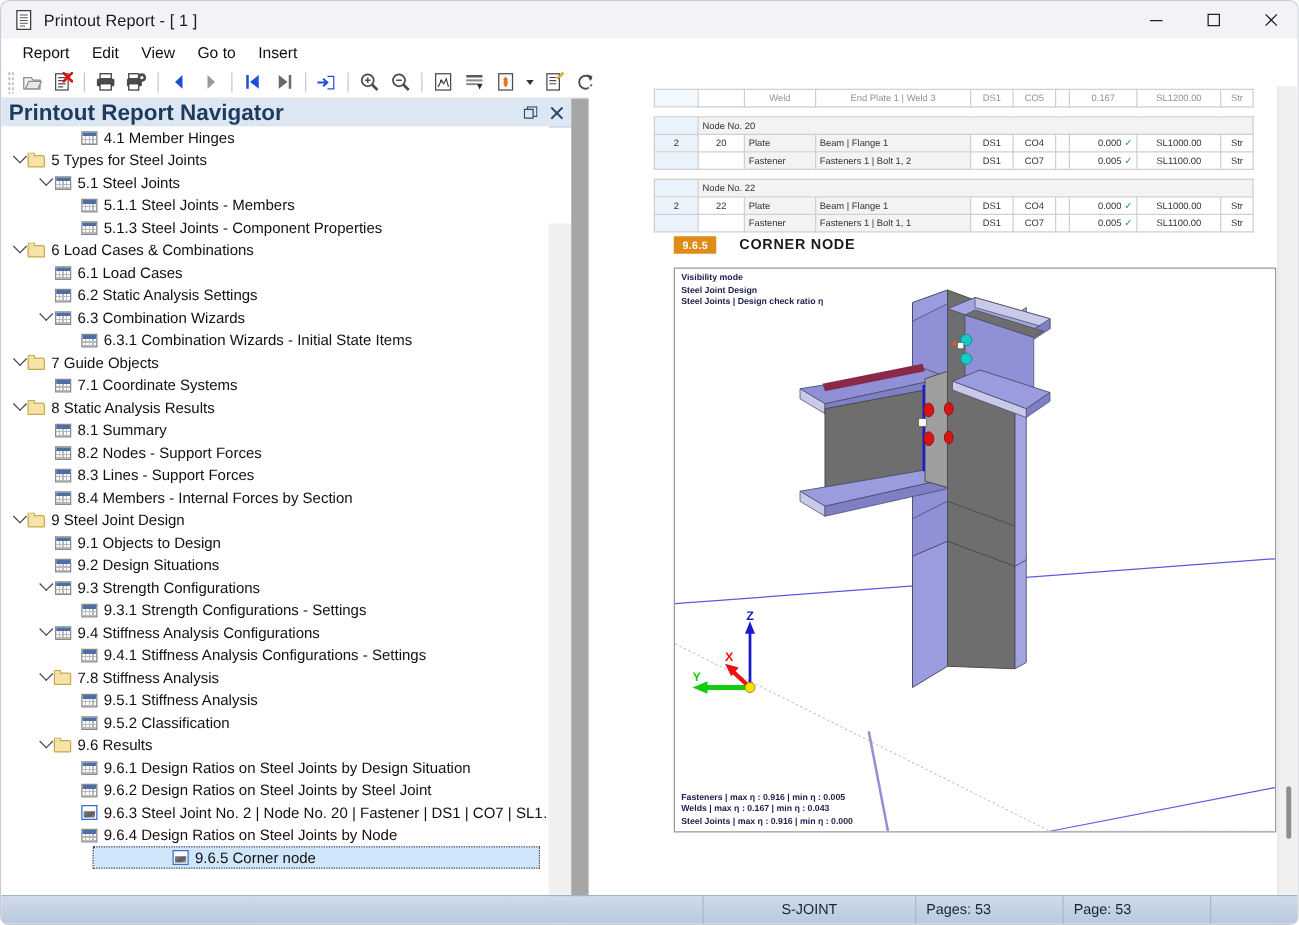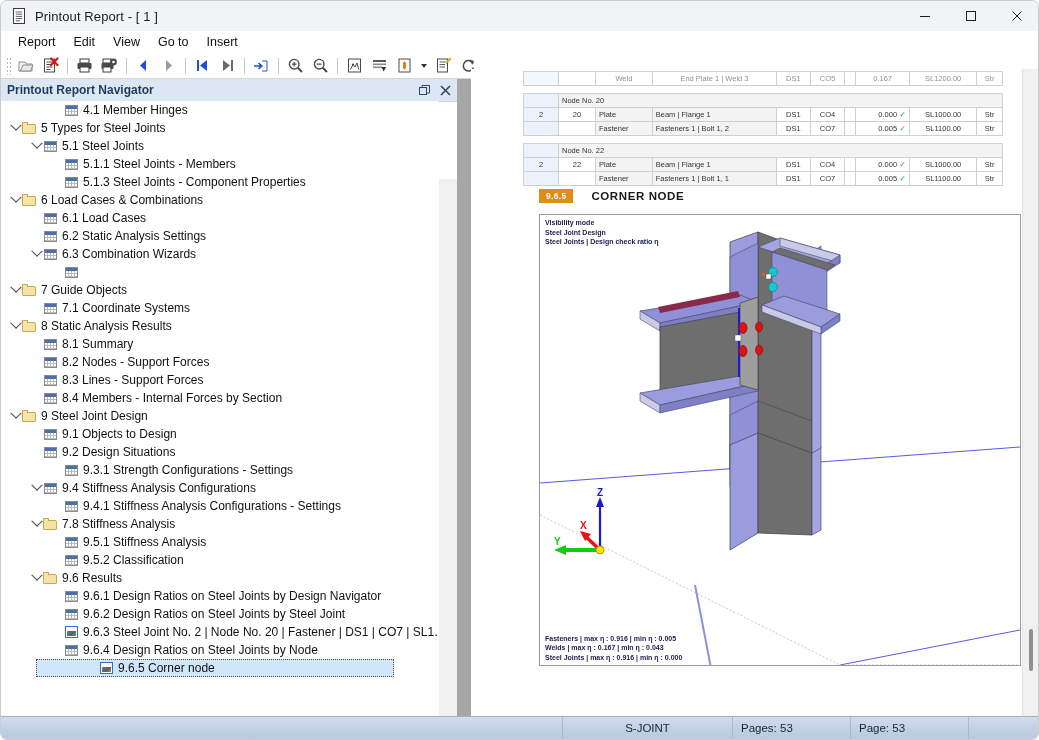--- a/index.html
+++ b/index.html
@@ -34,21 +34,21 @@
   .grip{width:5px;height:18px;margin-left:1px;margin-right:2px;
         background-image:radial-gradient(#b8b8b8 40%,transparent 41%);
         background-size:3px 4px;}
   .caret{width:0;height:0;border-left:3.5px solid transparent;border-right:3.5px solid transparent;
          border-top:4px solid #333;}
 
   
   .navpanel{position:absolute;left:0;top:78px;width:456px;height:638px;background:#ffffff;}
   .navhead{height:22px;background:#dde7f3;display:flex;align-items:center;
            border-bottom:1px solid #c3d3e4;}
-  .navhead .t{font-weight:bold;font-size:12px;color:#1d3c5c;margin-left:6px;flex:1;}
+  .navhead .t{font-weight:bold;font-size:18px;color:#1d3c5c;margin-left:6px;flex:1;}
   .navbtn{width:18px;height:18px;display:flex;align-items:center;justify-content:center;
           color:#2c4a68;font-size:11px;margin-right:3px;}
 
   .tree{position:absolute;left:0;top:22px;width:438px;height:616px;overflow:hidden;background:#fff;}
   .row{height:18px;display:flex;align-items:center;position:relative;white-space:nowrap;font-size:12px;}
   .row .lbl{color:#111;font-size:12px;}
   .row.sel{background:#cfe6fb;outline:1px dotted #4a4a4a;outline-offset:-1px;}
   .exp{width:13px;height:13px;display:flex;align-items:center;justify-content:center;flex:none;}
   .chev{width:7px;height:7px;border-right:1.6px solid #4c4c4c;border-bottom:1.6px solid #4c4c4c;
         transform:rotate(45deg) translate(-2px,-2px);}
@@ -374,20 +374,21 @@
           <span class="exp">
             <span class="chev"></span>
           </span>
           <span class="ico table"></span>
           <span class="lbl">6.3 Combination Wizards</span>
         </div>
         <div class="row">
           <span class="spacer" style="width: 50px;"></span>
           <span class="exp"></span>
           <span class="ico table"></span>
+          <span class="lbl">6.3.1 Combination Wizards - Initial State Items</span>
         </div>
         <div class="row">
           <span class="spacer" style="width: 8px;"></span>
           <span class="exp">
             <span class="chev"></span>
           </span>
           <span class="ico folder"></span>
           <span class="lbl">7 Guide Objects</span>
         </div>
         <div class="row">
@@ -442,20 +443,28 @@
           <span class="ico table"></span>
           <span class="lbl">9.1 Objects to Design</span>
         </div>
         <div class="row">
           <span class="spacer" style="width: 29px;"></span>
           <span class="exp"></span>
           <span class="ico table"></span>
           <span class="lbl">9.2 Design Situations</span>
         </div>
         <div class="row">
+          <span class="spacer" style="width: 29px;"></span>
+          <span class="exp">
+            <span class="chev"></span>
+          </span>
+          <span class="ico table"></span>
+          <span class="lbl">9.3 Strength Configurations</span>
+        </div>
+        <div class="row">
           <span class="spacer" style="width: 50px;"></span>
           <span class="exp"></span>
           <span class="ico table"></span>
           <span class="lbl">9.3.1 Strength Configurations - Settings</span>
         </div>
         <div class="row">
           <span class="spacer" style="width: 29px;"></span>
           <span class="exp">
             <span class="chev"></span>
           </span>
@@ -493,41 +502,41 @@
           <span class="exp">
             <span class="chev"></span>
           </span>
           <span class="ico folder"></span>
           <span class="lbl">9.6 Results</span>
         </div>
         <div class="row">
           <span class="spacer" style="width: 50px;"></span>
           <span class="exp"></span>
           <span class="ico table"></span>
-          <span class="lbl">9.6.1 Design Ratios on Steel Joints by Design Navigator</span>
+          <span class="lbl">9.6.1 Design Ratios on Steel Joints by Design Situation</span>
         </div>
         <div class="row">
           <span class="spacer" style="width: 50px;"></span>
           <span class="exp"></span>
           <span class="ico table"></span>
           <span class="lbl">9.6.2 Design Ratios on Steel Joints by Steel Joint</span>
         </div>
         <div class="row">
           <span class="spacer" style="width: 50px;"></span>
           <span class="exp"></span>
           <span class="ico pic"></span>
           <span class="lbl">9.6.3 Steel Joint No. 2 | Node No. 20 | Fastener | DS1 | CO7 | SL1…</span>
         </div>
         <div class="row">
           <span class="spacer" style="width: 50px;"></span>
           <span class="exp"></span>
           <span class="ico table"></span>
           <span class="lbl">9.6.4 Design Ratios on Steel Joints by Node</span>
         </div>
-        <div class="row sel" style="width: 358px; margin-left: 35px;">
+        <div class="row sel" style="width: 358px; margin-left: 73px;">
           <span class="spacer" style="width: 50px;"></span>
           <span class="exp"></span>
           <span class="ico pic"></span>
           <span class="lbl">9.6.5 Corner node</span>
         </div>
       </div>
     <div class="nav-vscroll">
       <div class="nav-vthumb"></div>
     </div>
   </div>

